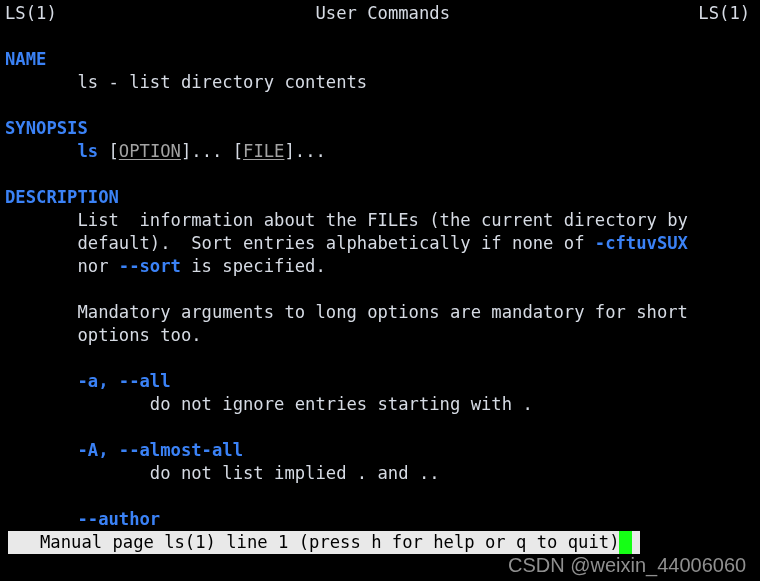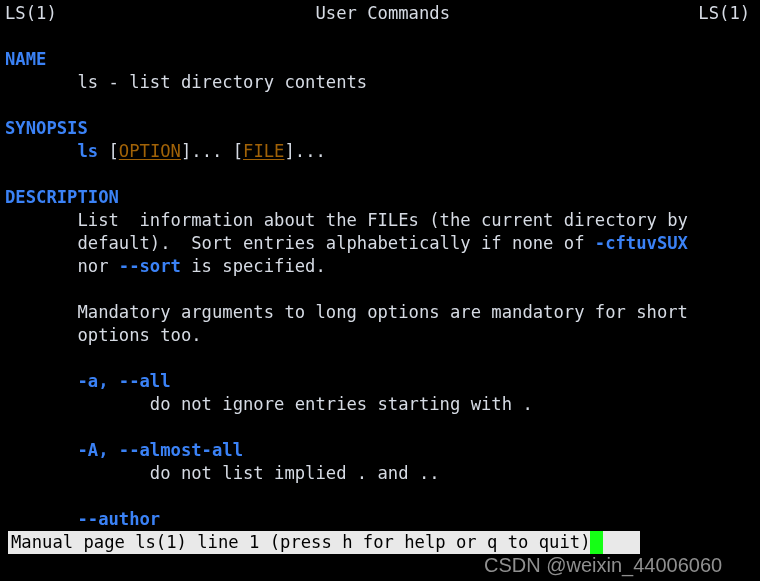--- a/index.html
+++ b/index.html
@@ -44,52 +44,53 @@
   
   .b {
     font-weight: bold;
     color: #3b82f6;
   }
   
   .u {
     text-decoration: underline;
     text-decoration-thickness: 1px;
     text-underline-offset: 2px;
-    color: #a16207;
+    color: #a3a3a3;
   }
 
   
   #status-bar {
     position: absolute;
     left: 8px;
     top: 531px;
     height: 23px;
     background: #e9e9e9;
     color: #000000;
     font-size: 17.2px;
     line-height: 23px;
     white-space: pre;
     display: flex;
     align-items: stretch;
     width: 632px;
   }
   #status-text {
-    padding-left: 3px;
+    padding-left: 12px;
     white-space: pre;
+    margin-left: 20px;
   }
   #status-cursor {
     width: 13px;
     background: #15ff15;
     align-self: stretch;
   }
 
   
   #watermark {
     position: absolute;
-    left: 484px;
+    left: 508px;
     top: 553px;
     font-family: "Liberation Sans", "DejaVu Sans", sans-serif;
     font-size: 20px;
     line-height: 24px;
     color: #8f8f8f;
     white-space: pre;
     pointer-events: none;
   }
 </style>
 </head>

